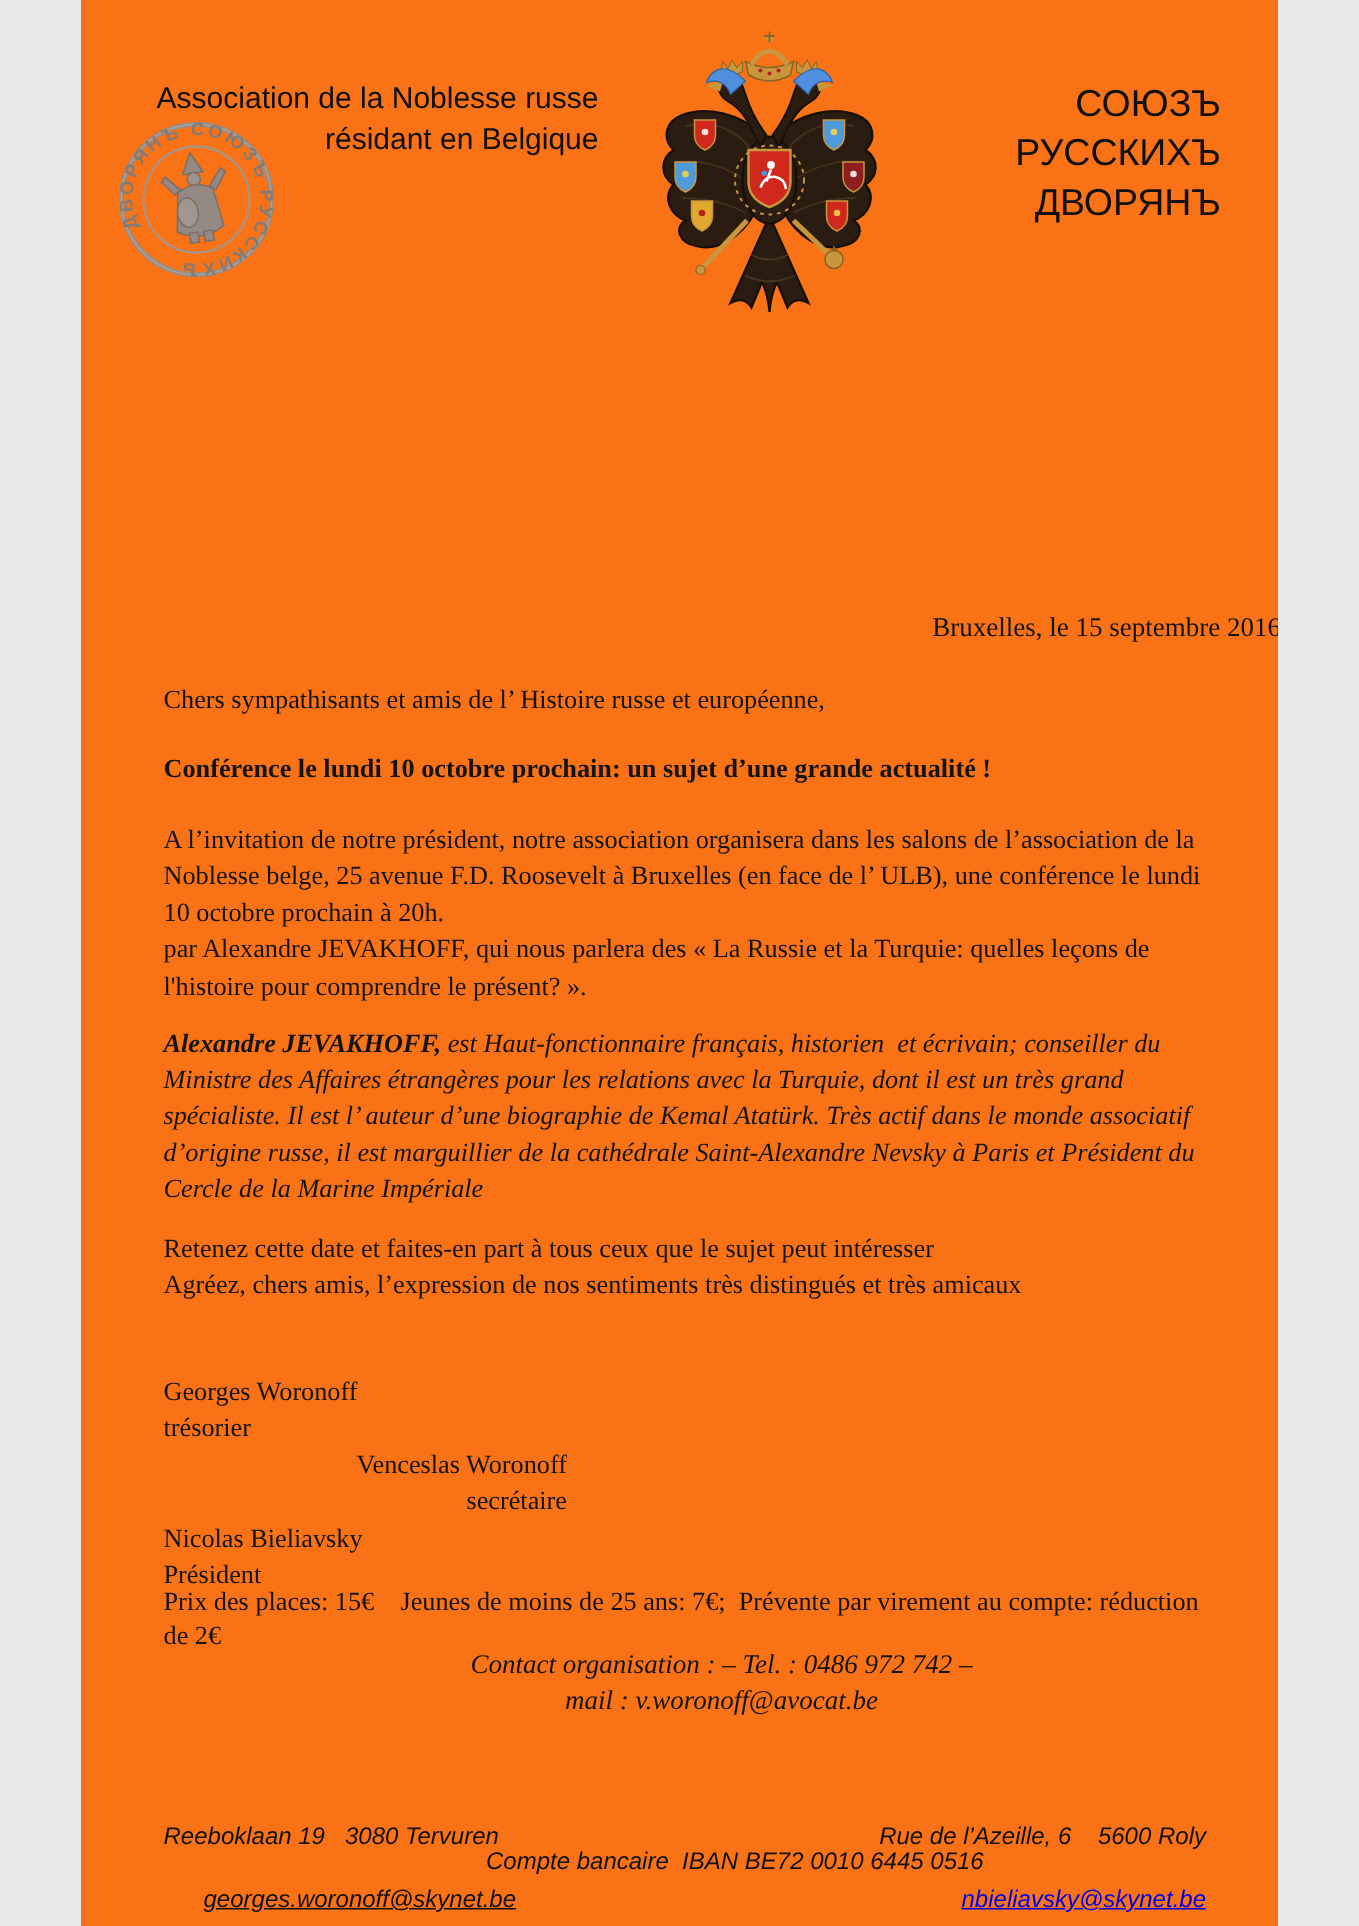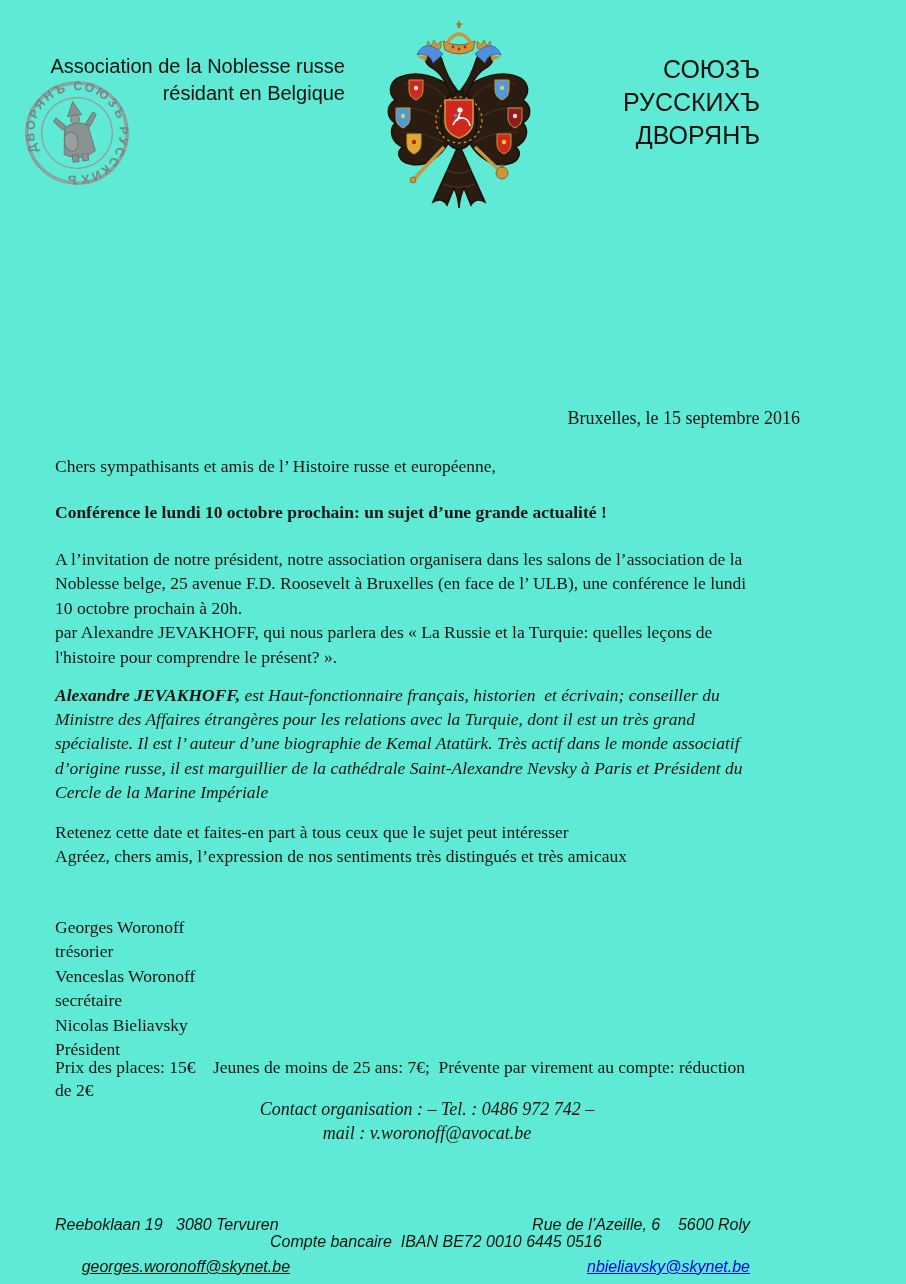--- a/index.html
+++ b/index.html
@@ -1,19 +1,19 @@
 <!DOCTYPE html>
 <html><head>
 <meta charset="utf-8">
 <style>
   * { margin:0; padding:0; box-sizing:border-box; }
   html,body { background:#e8e8e8; }
   .page {
-    position:relative; width:906px; height:1284px; margin:0 auto;
-    background:#5eead4; overflow:hidden;
+    position:relative; width:798px; height:1284px; margin:0 auto;
+    background:#f97316; overflow:hidden;
     font-family:"Liberation Serif", serif; color:#141414;
   }
   
   .org-fr {
     position:absolute; left:45px; top:53px; width:300px; text-align:right;
     font-family:"Liberation Sans", sans-serif; font-size:20px; line-height:27px; color:#101010;
   }
   .org-ru {
     position:absolute; left:520px; top:53px; width:240px; text-align:right;
     font-family:"Liberation Sans", sans-serif; font-size:25px; line-height:33px; color:#101010;
@@ -23,21 +23,21 @@
   
   .serif-blk { position:absolute; left:55px; font-size:17.5px; line-height:24.4px; white-space:pre-wrap; }
   #date-line { position:absolute; left:55px; top:406px; width:745px; text-align:right; font-size:18px; line-height:24px; }
   #greeting  { top:454px; }
   #subject   { top:500px; font-weight:bold; }
   #para1     { top:547px; width:790px; }
   #bio       { top:683px; width:800px; font-style:italic; line-height:24.2px; }
   #bio .lead { font-weight:bold; }
   #closing   { top:820px; }
   #signatures { position:absolute; left:55px; top:915px; width:800px; display:flex; font-size:17.5px; line-height:24.4px;flex-direction:column; }
-  .sig-col1 { width:271px; } .sig-col2 { width:269px; } .sig-col3 { width:auto; }
+  .sig-col1 { width:271px; } .sig-col2 { width:269px;text-align:right; } .sig-col3 { width:auto; }
   #pricing   { top:1056px; width:790px; line-height:23px; }
   #contact   { position:absolute; left:55px; top:1098px; width:744px; text-align:center;
                font-style:italic; font-size:18px; line-height:23.5px; }
   
   #footer { position:absolute; left:0; top:1172px; width:906px; height:70px;
             font-family:"Liberation Sans", sans-serif; font-style:italic; font-size:16px; line-height:21px; color:#111; }
   .footer-left  { position:absolute; left:55px; top:0; white-space:pre; }
   .footer-right { position:absolute; right:156px; top:0; text-align:right; white-space:pre; }
   .email-link { text-decoration:underline; display:inline-block; }
   .email-link.blue { color:#0000e8; }

